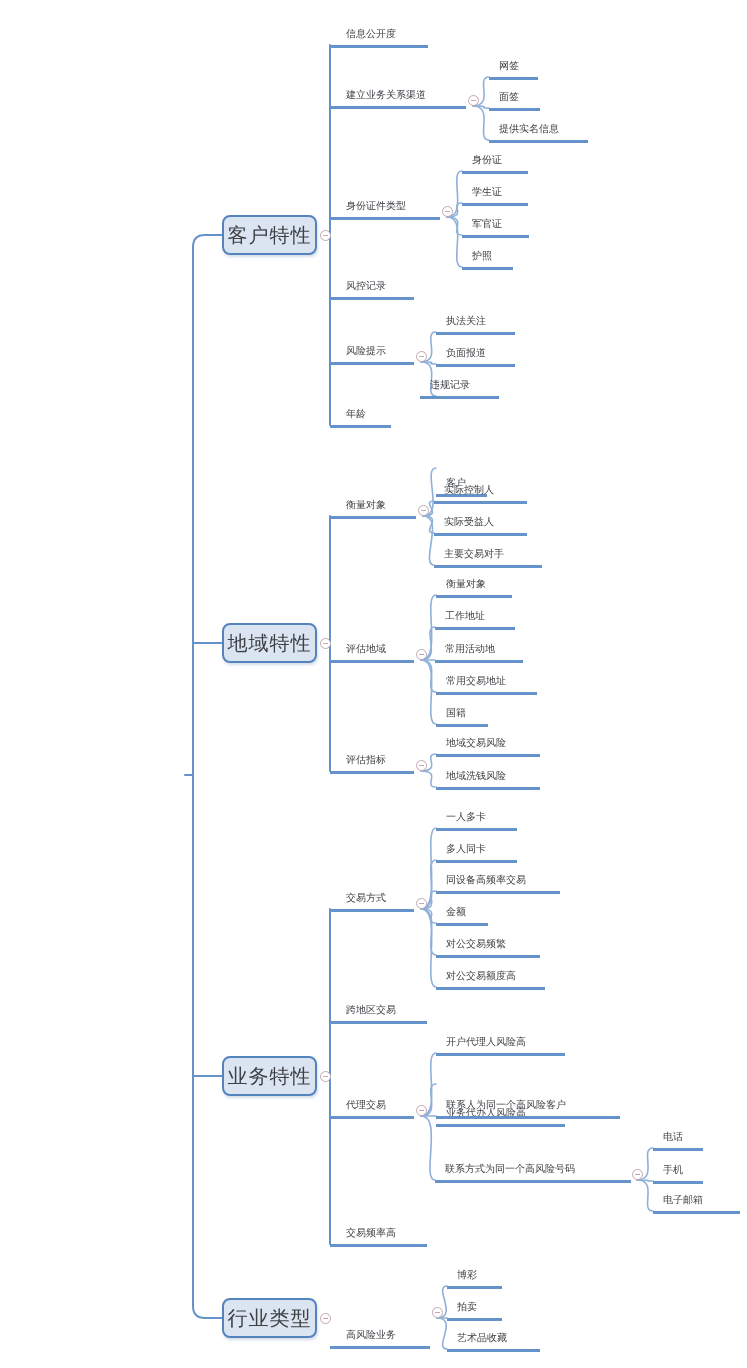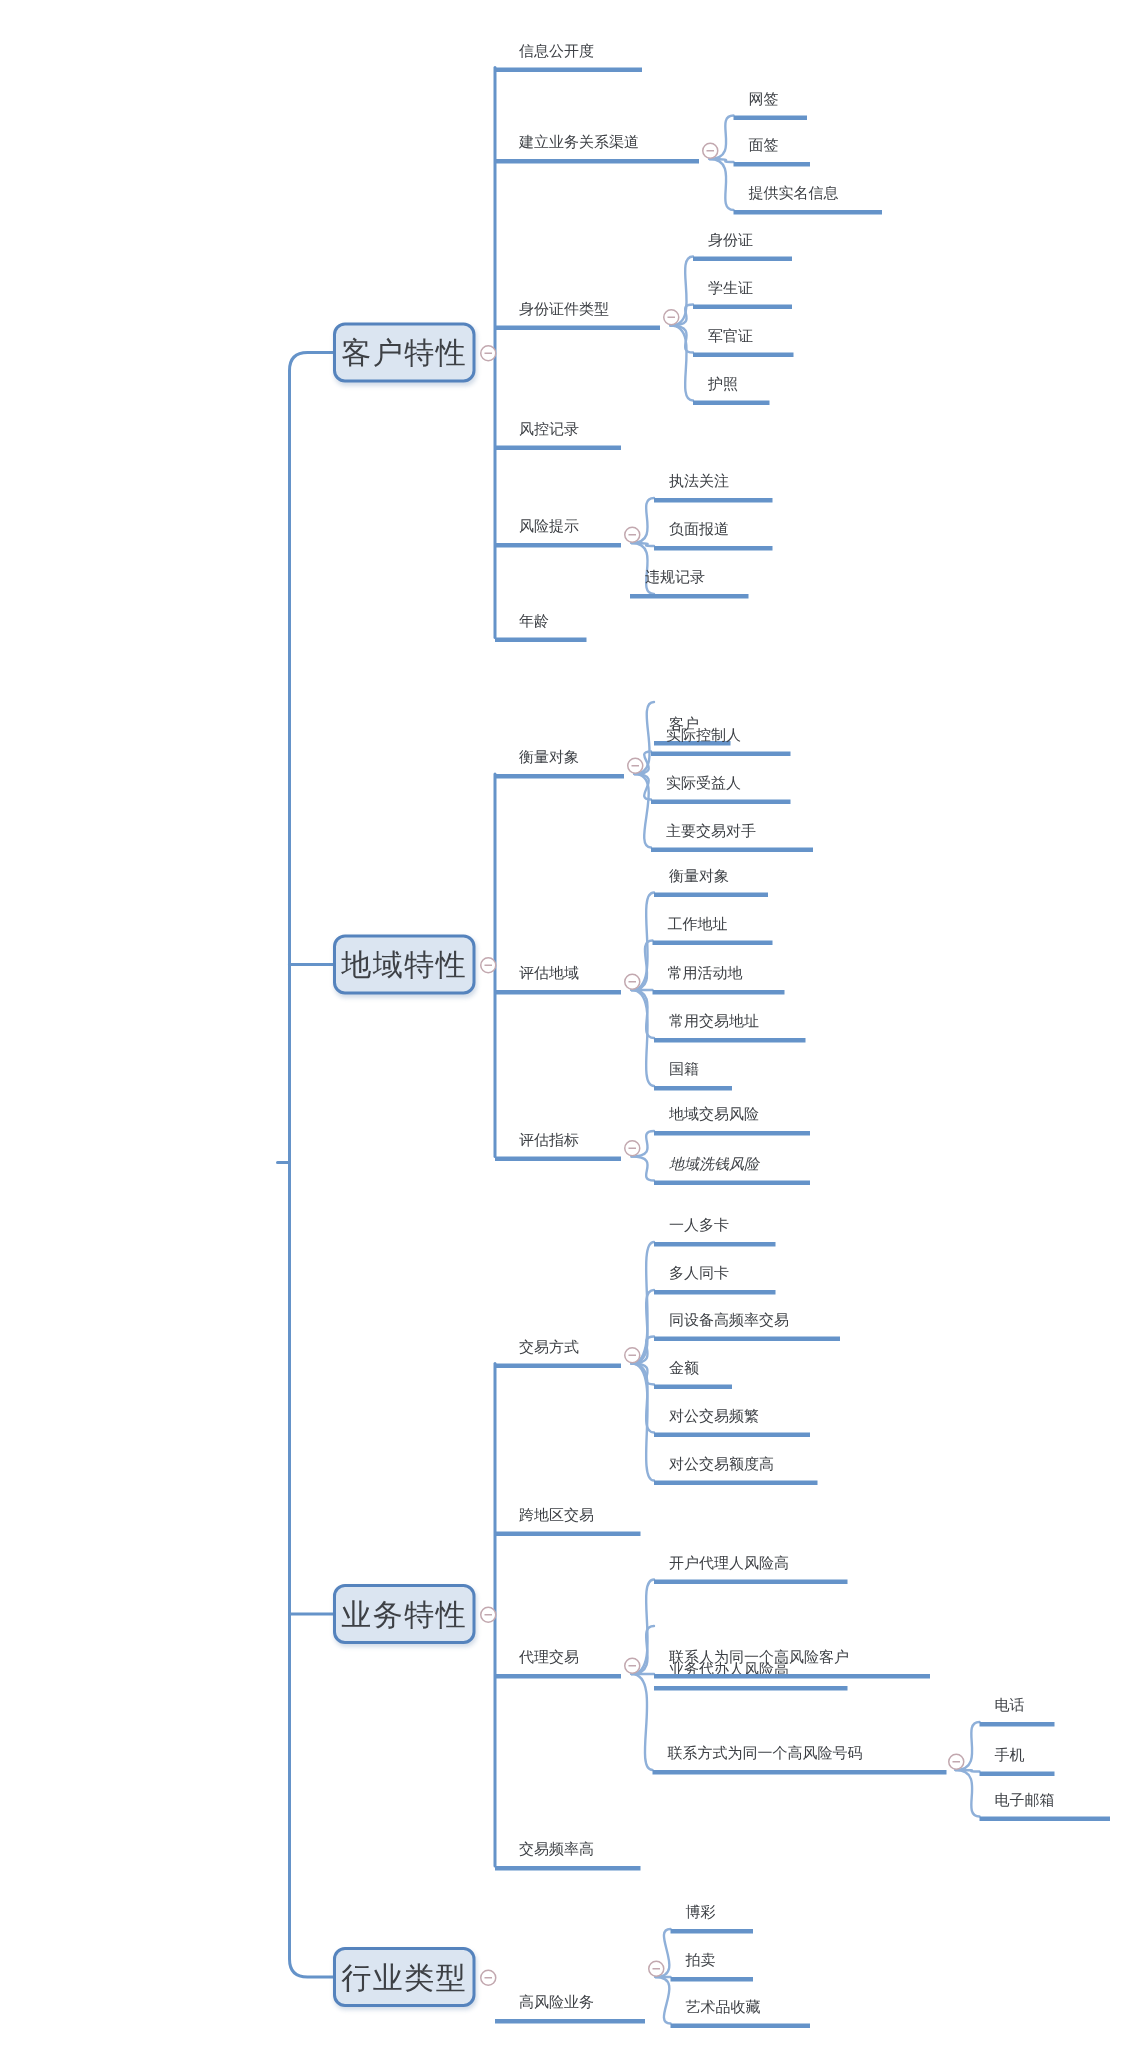--- a/index.html
+++ b/index.html
@@ -102,21 +102,21 @@
     <div class="leaf" style="left: 330px; top: 633px; width: 84px; padding-left: 16px;">评估地域</div>
     <div class="minus" style="left: 415.5px; top: 648.5px;"></div>
     <div class="leaf" style="left: 436px; top: 568px; width: 76px; padding-left: 10px;">衡量对象</div>
     <div class="leaf" style="left: 435px; top: 600px; width: 80px; padding-left: 10px;">工作地址</div>
     <div class="leaf" style="left: 435px; top: 633px; width: 88px; padding-left: 10px;">常用活动地</div>
     <div class="leaf" style="left: 436px; top: 665px; width: 101px; padding-left: 10px;">常用交易地址</div>
     <div class="leaf" style="left: 436px; top: 697px; width: 52px; padding-left: 10px;">国籍</div>
     <div class="leaf" style="left: 330px; top: 744px; width: 84px; padding-left: 16px;">评估指标</div>
     <div class="minus" style="left: 415.5px; top: 759.5px;"></div>
     <div class="leaf" style="left: 436px; top: 727px; width: 104px; padding-left: 10px;">地域交易风险</div>
-    <div class="leaf" style="left: 436px; top: 760px; width: 104px; padding-left: 10px; font-style: italic;">地域洗钱风险</div>
+    <div class="leaf" style="left: 436px; top: 760px; width: 104px; padding-left: 10px;">地域洗钱风险</div>
     <div class="box l1" style="left: 222px; top: 1056px; width: 95px; height: 40px;">业务特性</div>
     <div class="minus" style="left: 319.5px; top: 1070.5px;"></div>
     <div class="leaf" style="left: 330px; top: 882px; width: 84px; padding-left: 16px;">交易方式</div>
     <div class="minus" style="left: 415.5px; top: 897.5px;"></div>
     <div class="leaf" style="left: 436px; top: 801px; width: 81px; padding-left: 10px;">一人多卡</div>
     <div class="leaf" style="left: 436px; top: 833px; width: 81px; padding-left: 10px;">多人同卡</div>
     <div class="leaf" style="left: 436px; top: 864px; width: 124px; padding-left: 10px;">同设备高频率交易</div>
     <div class="leaf" style="left: 436px; top: 896px; width: 52px; padding-left: 10px;">金额</div>
     <div class="leaf" style="left: 436px; top: 928px; width: 104px; padding-left: 10px;">对公交易频繁</div>
     <div class="leaf" style="left: 436px; top: 960px; width: 109px; padding-left: 10px;">对公交易额度高</div>

